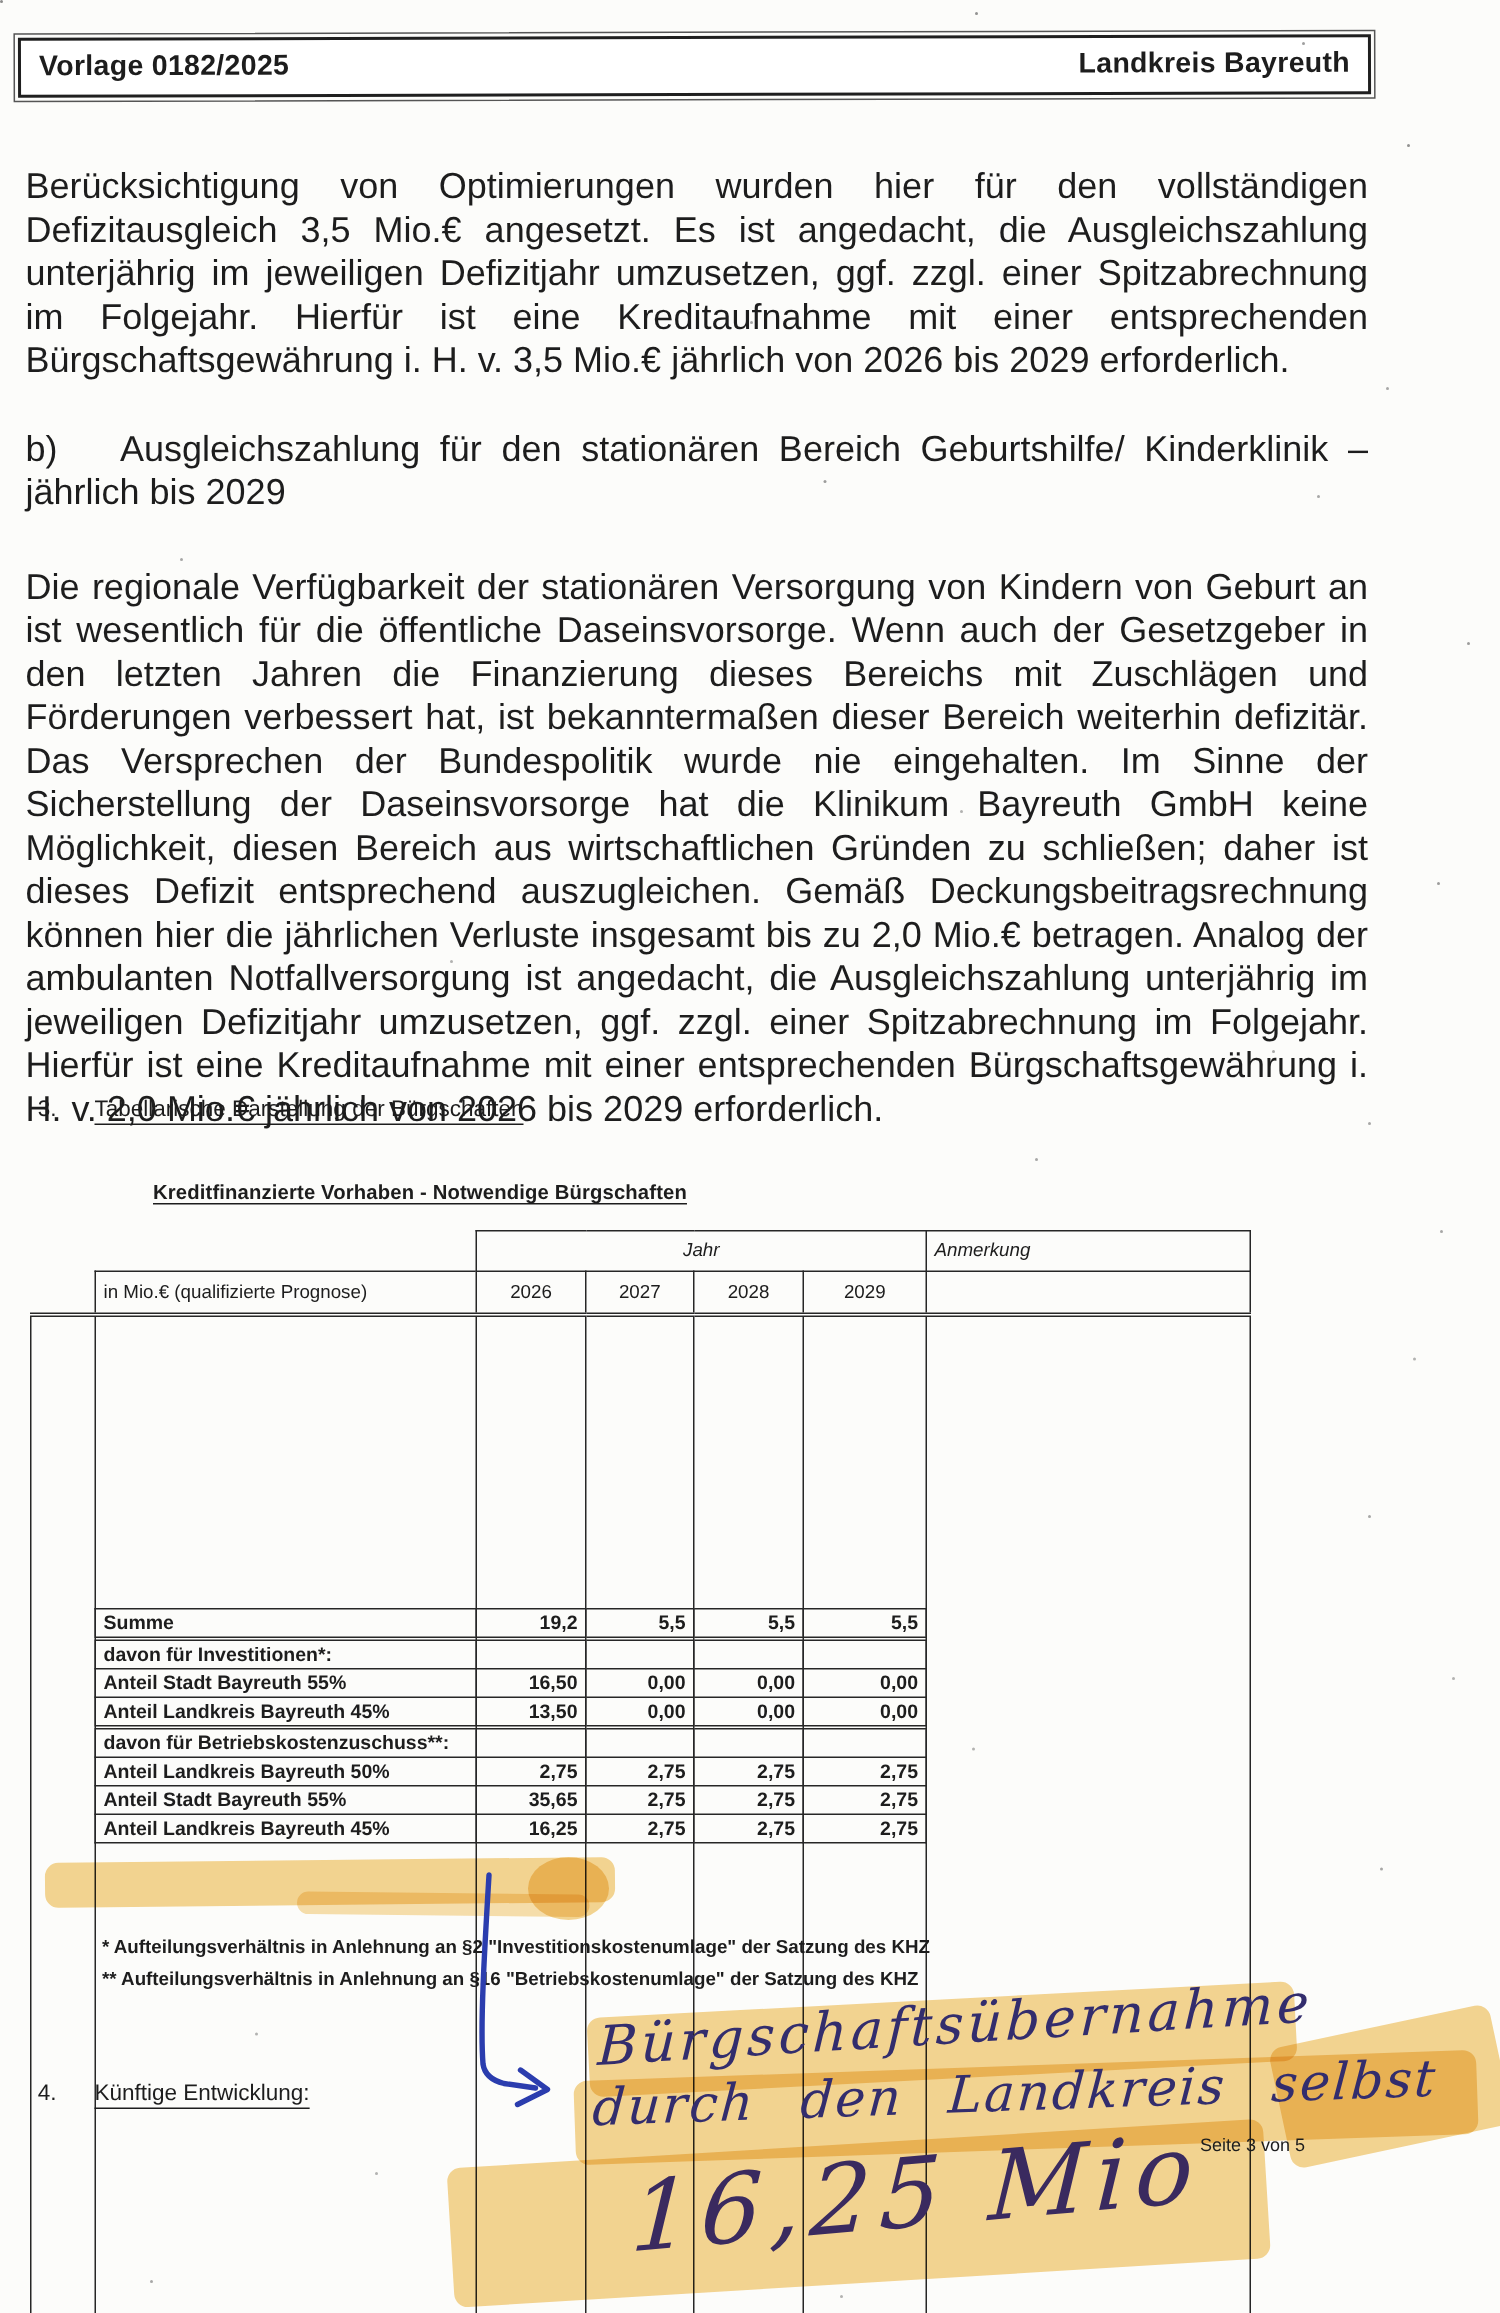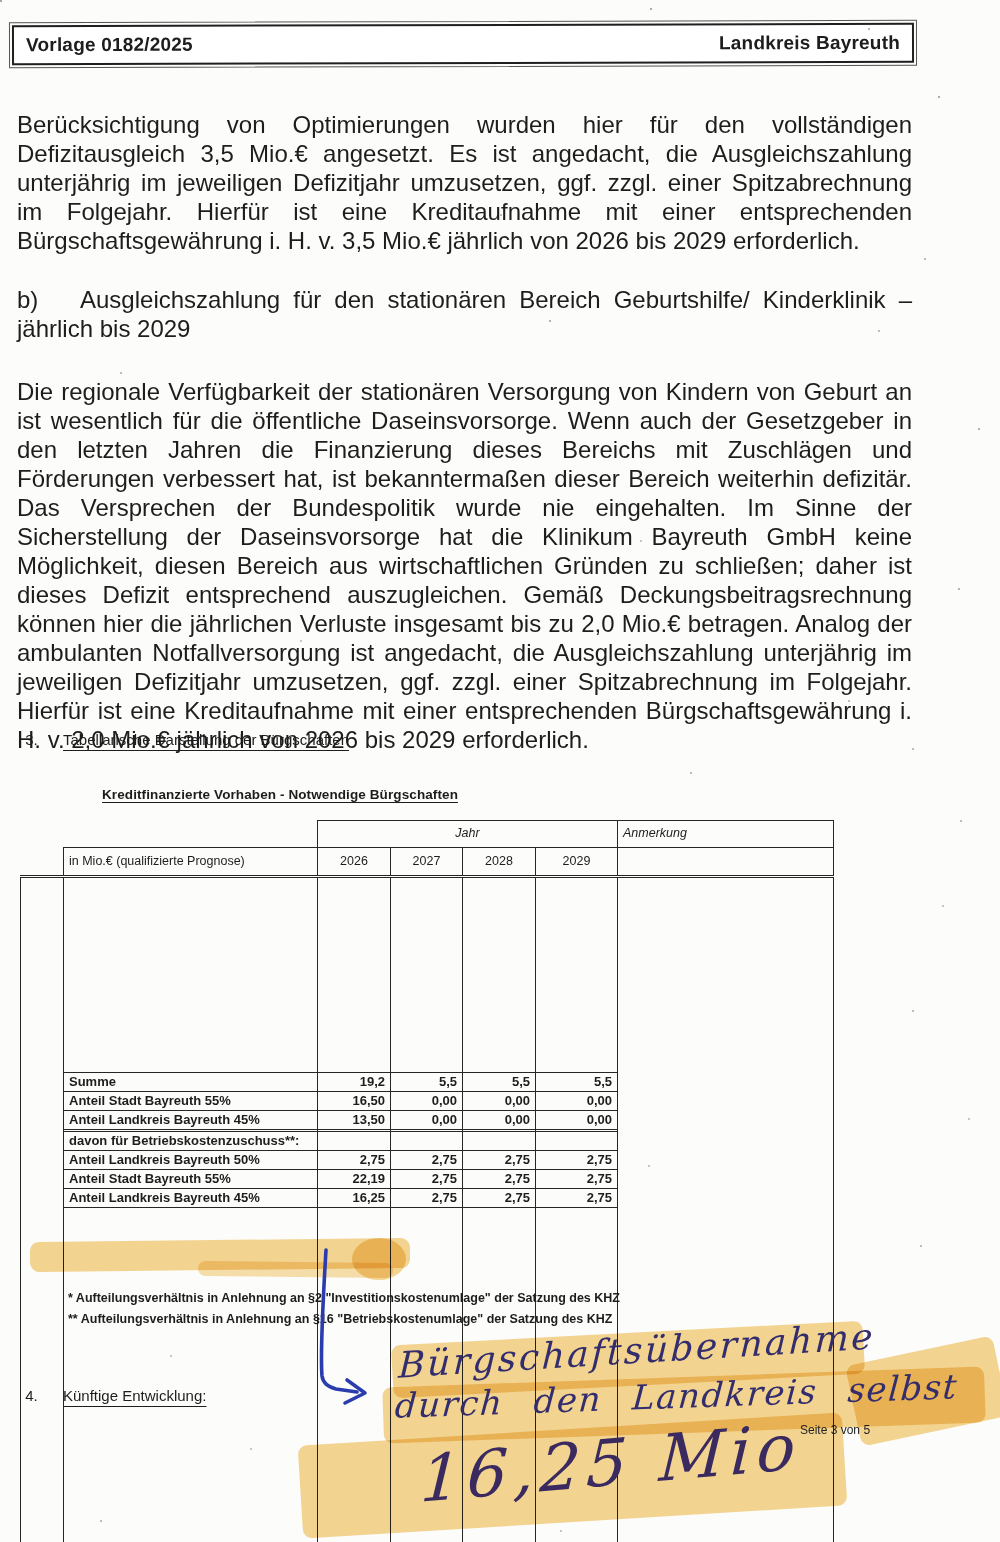--- a/index.html
+++ b/index.html
@@ -165,20 +165,27 @@
       <col style="width:82px">
   </colgroup>
   <tbody>
       <tr>
     <td>Summe</td>
     <td class="val">19,2</td>
     <td class="val">5,5</td>
     <td class="val">5,5</td>
     <td class="val">5,5</td>
   </tr>
+  <tr class="sep">
+    <td>davon für Investitionen*:</td>
+    <td class="val"></td>
+    <td class="val"></td>
+    <td class="val"></td>
+    <td class="val"></td>
+  </tr>
   <tr>
     <td>Anteil Stadt Bayreuth 55%</td>
     <td class="val">16,50</td>
     <td class="val">0,00</td>
     <td class="val">0,00</td>
     <td class="val">0,00</td>
   </tr>
   <tr>
     <td>Anteil Landkreis Bayreuth 45%</td>
     <td class="val">13,50</td>
@@ -195,21 +202,21 @@
   </tr>
   <tr>
     <td>Anteil Landkreis Bayreuth 50%</td>
     <td class="val">2,75</td>
     <td class="val">2,75</td>
     <td class="val">2,75</td>
     <td class="val">2,75</td>
   </tr>
   <tr>
     <td>Anteil Stadt Bayreuth 55%</td>
-    <td class="val">22,19</td>
+    <td class="val">35,65</td>
     <td class="val">2,75</td>
     <td class="val">2,75</td>
     <td class="val">2,75</td>
   </tr>
   <tr>
     <td>Anteil Landkreis Bayreuth 45%</td>
     <td class="val">16,25</td>
     <td class="val">2,75</td>
     <td class="val">2,75</td>
     <td class="val">2,75</td>

